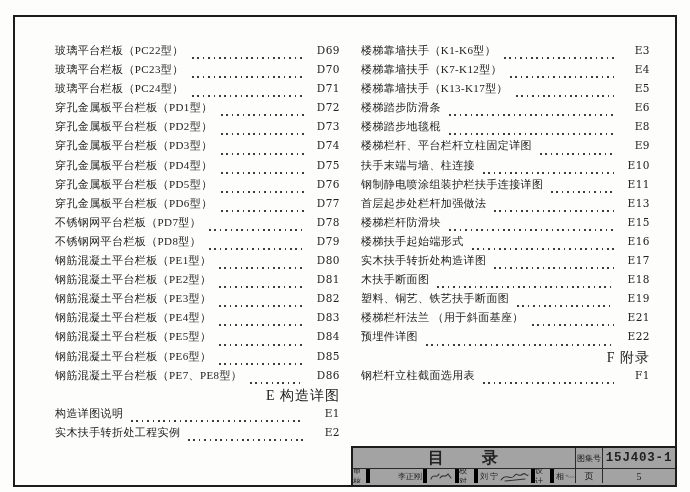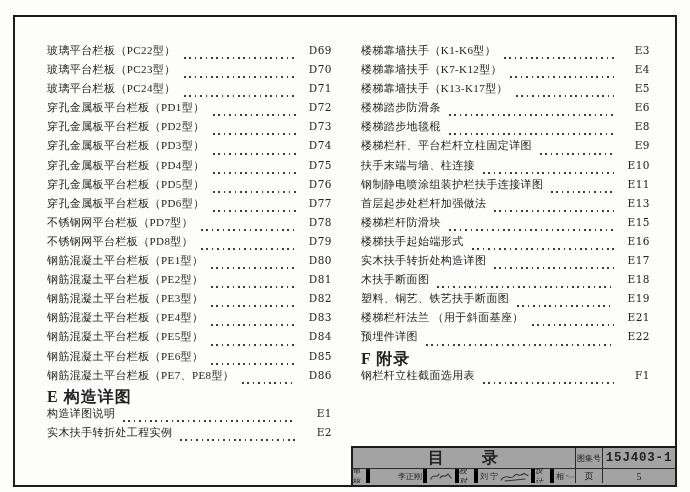--- a/index.html
+++ b/index.html
@@ -6,36 +6,36 @@
   .page{
     position:relative;width:690px;height:492px;background:#fdfdfc;overflow:hidden;
     font-family:"Liberation Serif","DejaVu Serif",serif;color:#222;
   }
   .frame{
     position:absolute;left:13px;top:15px;width:660px;height:468px;
     border:2px solid #1c1c1c;background:#fdfdfc;
   }
   
   .col{position:absolute;top:26px;}
-  .col-left{left:32px;width:285px;}
+  .col-left{left:40px;width:285px;}
   .col-right{left:346px;width:289px;}
   .row{
     display:flex;align-items:baseline;height:19.1px;
     font-size:11px;letter-spacing:0.4px;white-space:nowrap;
   }
   .row .t{flex:0 0 auto;}
   .row .leader{
     flex:1 1 auto;height:2px;align-self:flex-end;margin:0 6px 3px 8px;
     background-image:repeating-linear-gradient(to right,#3d3d3d 0 1.6px,transparent 1.6px 5.4px);
   }
   .row .num{
     flex:0 0 30px;text-align:right;font-size:10.5px;letter-spacing:0.5px;
     font-family:"DejaVu Serif","Liberation Serif",serif;
   }
-  .row.heading{font-weight:bold;font-size:16px;letter-spacing:1px;}
+  .row.heading{font-weight:normal;font-size:14px;letter-spacing:1px;justify-content:flex-end;}
   
   .titleblock{
     position:absolute;right:0;bottom:0;width:322px;height:37px;
     border-left:2px solid #1c1c1c;border-top:2px solid #1c1c1c;
     display:grid;grid-template-columns:222px 27px 1fr;grid-template-rows:20px 15px;
     background:#a3a3a3;
   }
   .tb-cell{display:flex;align-items:center;justify-content:center;overflow:hidden;}
   .tb-title{
     grid-column:1;grid-row:1;font-size:16px;font-weight:bold;letter-spacing:2px;
@@ -44,21 +44,21 @@
   .tb-people{
     grid-column:1;grid-row:2;display:flex;border-top:1px solid #2a2a2a;
     font-size:8px;align-items:stretch;
   }
   .tb-people .cell{
     display:flex;align-items:center;justify-content:center;
     border-right:4px solid #000000;box-sizing:border-box;overflow:hidden;
   }
   .tb-people .cell:last-child{border-right:none;}
   .tb-people .w-label{flex:0 0 17px;}
-  .tb-people .w-label2{flex:0 0 19px;font-style:italic;}
+  .tb-people .w-label2{flex:0 0 19px;}
   .tb-people .w-name{flex:0 0 30px;margin-left:27px;}
   .tb-people .w-sig{flex:0 0 32px;}
   .tb-people .w-combo{flex:1 1 auto;justify-content:flex-start;padding-left:2px;gap:1px;}
   .tb-atlas-label{grid-column:2;grid-row:1;border-left:1px solid #2a2a2a;font-size:8px;}
   .tb-page-label{grid-column:2;grid-row:2;border-left:1px solid #2a2a2a;border-top:1px solid #2a2a2a;font-size:9px;}
   .tb-atlas-no{
     grid-column:3;grid-row:1;border-left:1px solid #2a2a2a;
     font-size:12.5px;font-weight:bold;letter-spacing:0.8px;
     font-family:Liberation Mono, monospace;
   }

